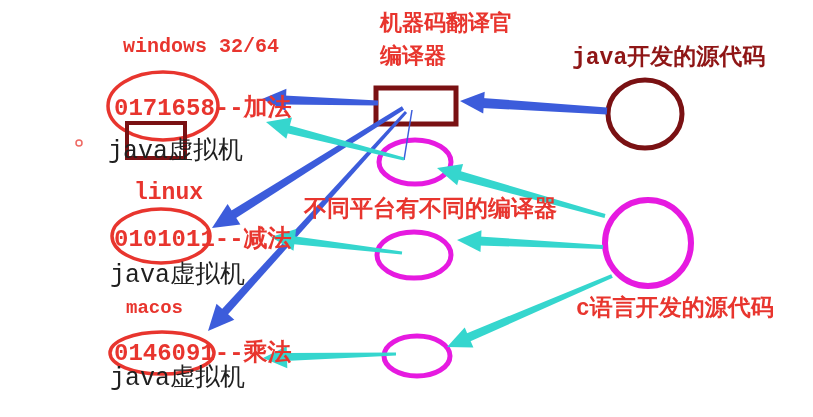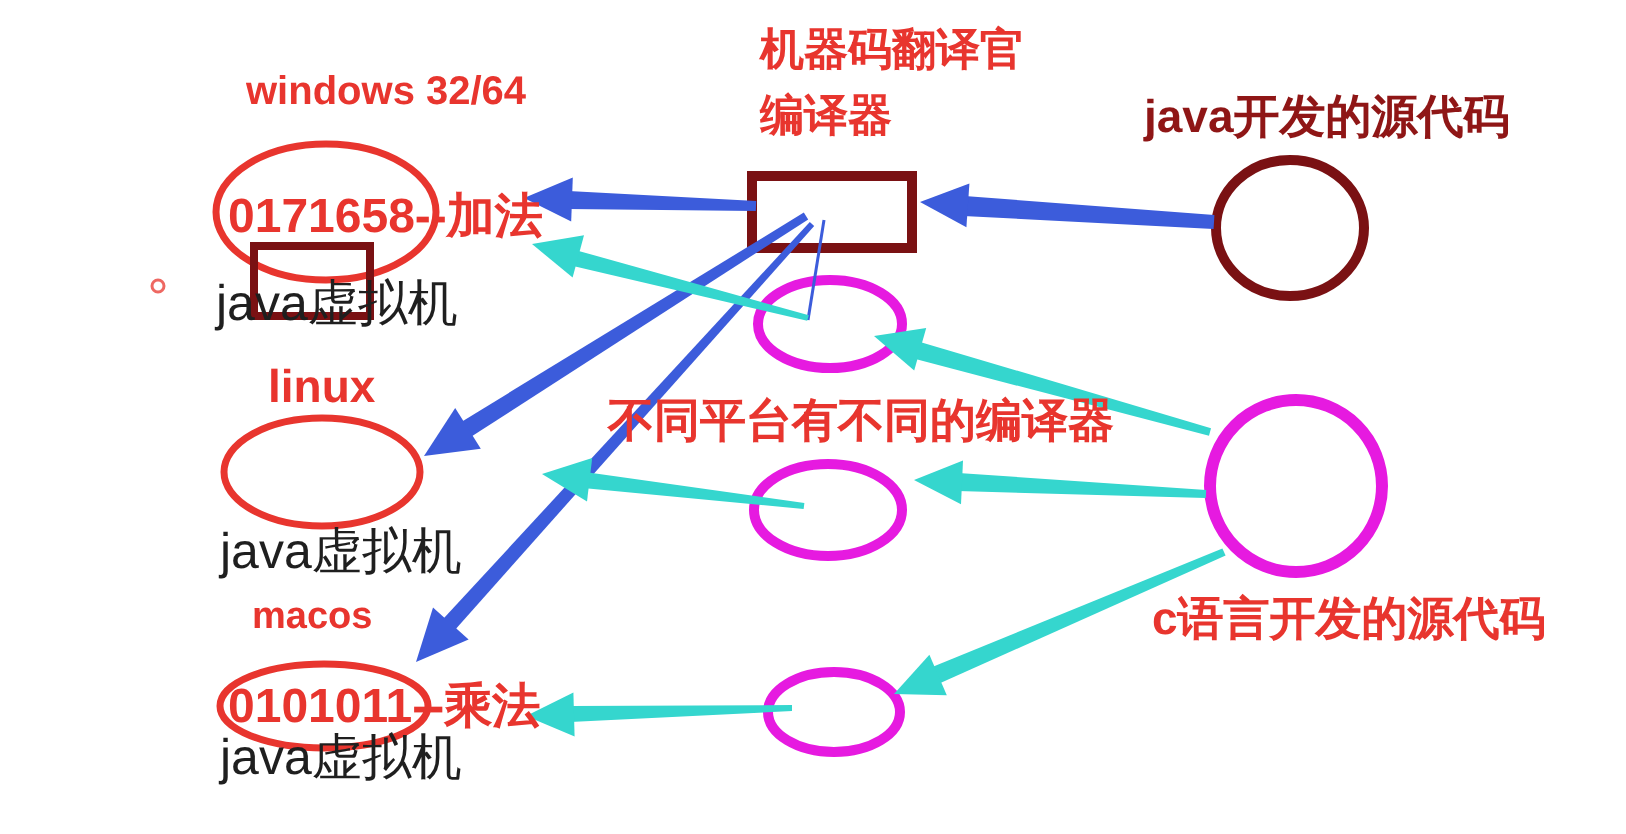--- a/index.html
+++ b/index.html
@@ -19,20 +19,21 @@
     overflow:hidden;
     margin:0 auto;
   }
   .canvas svg{position:absolute;left:0;top:0;}
   .lbl{
     position:absolute;
     white-space:nowrap;
     line-height:1.05;
     font-weight:700;
     user-select:none;
+    font-family:Liberation Mono, monospace;
   }
   .red{color:var(--red);}
   .darkred{color:var(--dark_red);}
   .ink{color:var(--ink);font-weight:500;}
 
   
   .s-red{fill:none;stroke:var(--red);stroke-width:3.5px;}
   .s-red-thin{fill:none;stroke:var(--red);stroke-width:1.5px;opacity:.75;}
   .s-maroon{fill:none;stroke:var(--maroon);stroke-width:4px;}
   .s-maroon-thick{fill:none;stroke:var(--maroon);stroke-width:5px;}
@@ -113,23 +114,24 @@
 
   <div class="lbl red" style="left:380px;top:13px;font-size:22px">机器码翻译官</div>
   <div class="lbl darkred" style="left:572px;top:46px;font-size:23px">java开发的源代码</div>
 
   <div class="lbl red" style="left:380px;top:46px;font-size:22px">编译器</div>
 
   <div class="lbl red" style="left:114px;top:96px;font-size:24px">0171658--加法</div>
   <div class="lbl ink" style="left:108px;top:139px;font-size:25px">java虚拟机</div>
 
   <div class="lbl red" style="left:134px;top:181px;font-size:23px">linux</div>
+  <div class="lbl red" style="left:114px;top:227px;font-size:24px">0101011--减法</div>
   <div class="lbl ink" style="left:110px;top:263px;font-size:25px">java虚拟机</div>
 
   <div class="lbl red" style="left:126px;top:299px;font-size:19px">macos</div>
-  <div class="lbl red" style="left:114px;top:341px;font-size:24px">0101011--乘法</div>
+  <div class="lbl red" style="left:114px;top:341px;font-size:24px">0146091--乘法</div>
   <div class="lbl ink" style="left:110px;top:366px;font-size:25px">java虚拟机</div>
 
   <div class="lbl red" style="left:576px;top:297px;font-size:23px">c语言开发的源代码</div>
 
   <div class="lbl red" style="left:304px;top:198px;font-size:23px">不同平台有不同的编译器</div>
 
 </div>
 
 </body></html>

